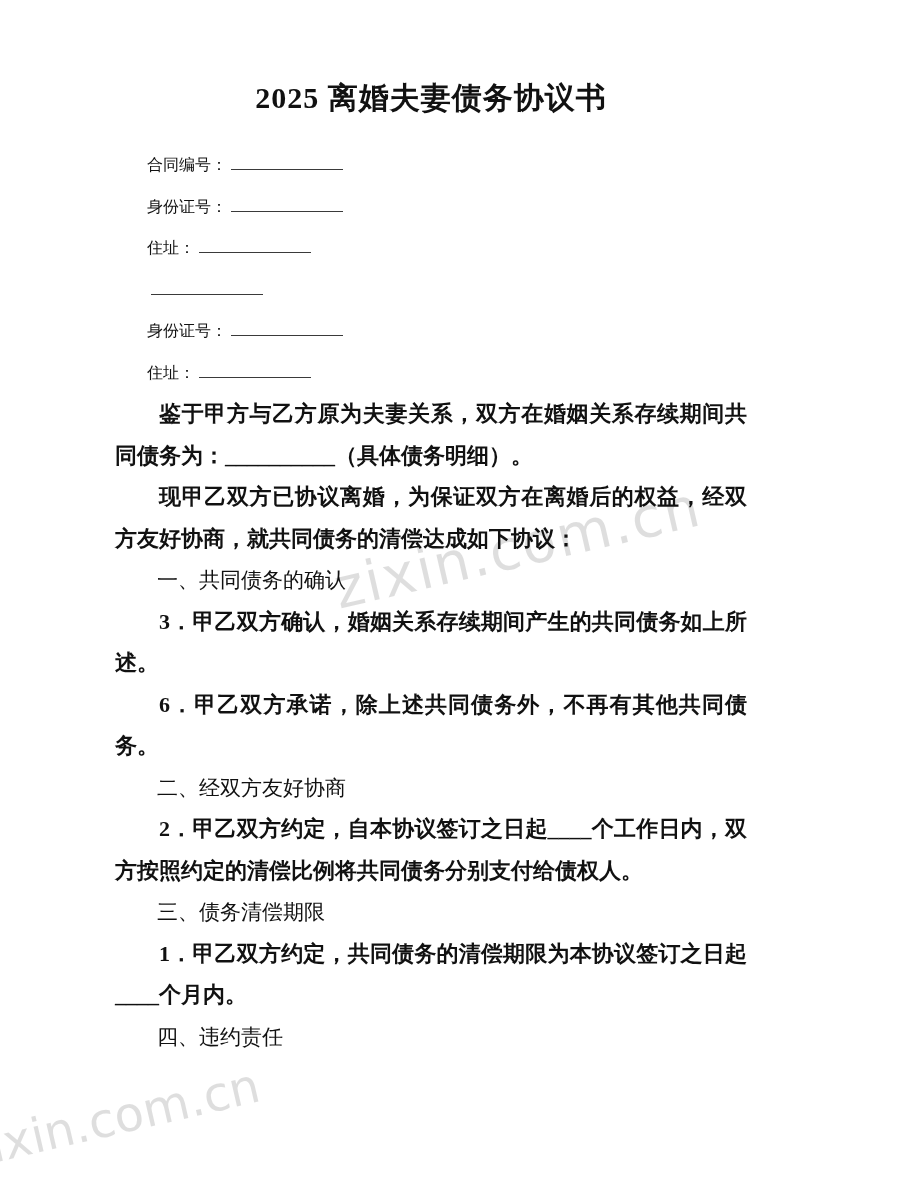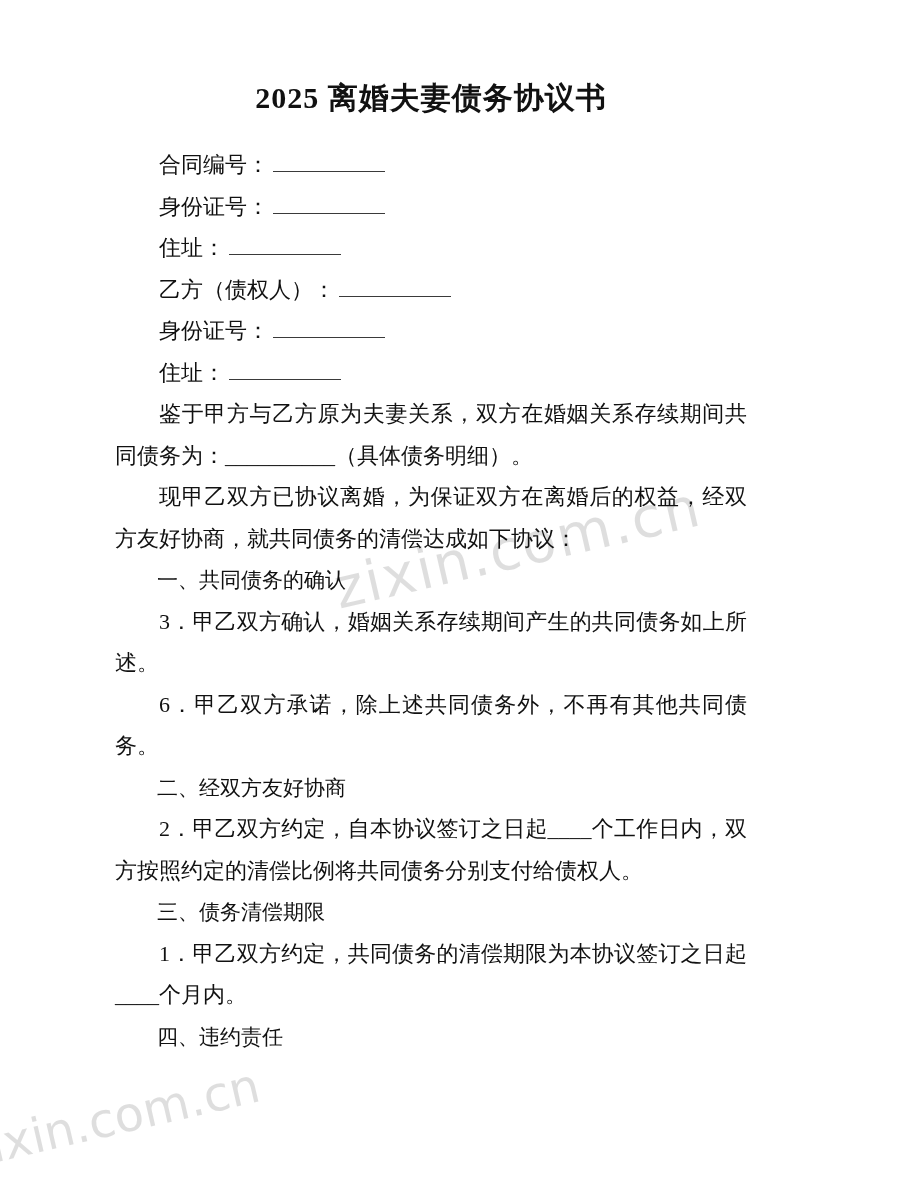--- a/index.html
+++ b/index.html
@@ -20,40 +20,41 @@
   }
   .doc-title{
     font-size:30px;
     font-weight:bold;
     text-align:center;
     margin:0 0 26px 0;
     line-height:40px;
     letter-spacing:1px;
   }
   .field-line{
-    font-size:22px;
+    font-size:16px;
     line-height:41.5px;
     padding-left:2em;
     white-space:nowrap;
   }
   .blank{
     display:inline-block;
     width:112px;
     height:1em;
     border-bottom:1.5px solid #3a3a3a;
     margin-left:4px;
     vertical-align:baseline;
   }
   .para{
     font-size:22px;
     line-height:41.5px;
     margin:0;
     text-indent:2em;
     text-align:justify;
     text-justify:inter-ideograph;
+    font-weight:bold;
   }
   .heading{
     font-weight:normal;
     font-family:"Liberation Sans","DejaVu Sans",sans-serif;
     font-size:21px;
   }
   .watermark{
     position:absolute;
     color:rgba(0,0,0,0.13);
     font-family:"DejaVu Sans",sans-serif;
@@ -88,21 +89,21 @@
   <div class="field-line">
     <span>合同编号：</span><span class="blank"></span>
   </div>
   <div class="field-line">
     <span>身份证号：</span><span class="blank"></span>
   </div>
   <div class="field-line">
     <span>住址：</span><span class="blank"></span>
   </div>
   <div class="field-line">
-    <span>乙方（债权人）：</span><span class="blank"></span>
+    <span class="blank"></span>
   </div>
   <div class="field-line">
     <span>身份证号：</span><span class="blank"></span>
   </div>
   <div class="field-line">
     <span>住址：</span><span class="blank"></span>
   </div>
 
   <p class="para">鉴于甲方与乙方原为夫妻关系，双方在婚姻关系存续期间共同债务为：__________（具体债务明细）。</p>
   <p class="para">现甲乙双方已协议离婚，为保证双方在离婚后的权益，经双方友好协商，就共同债务的清偿达成如下协议：</p>

